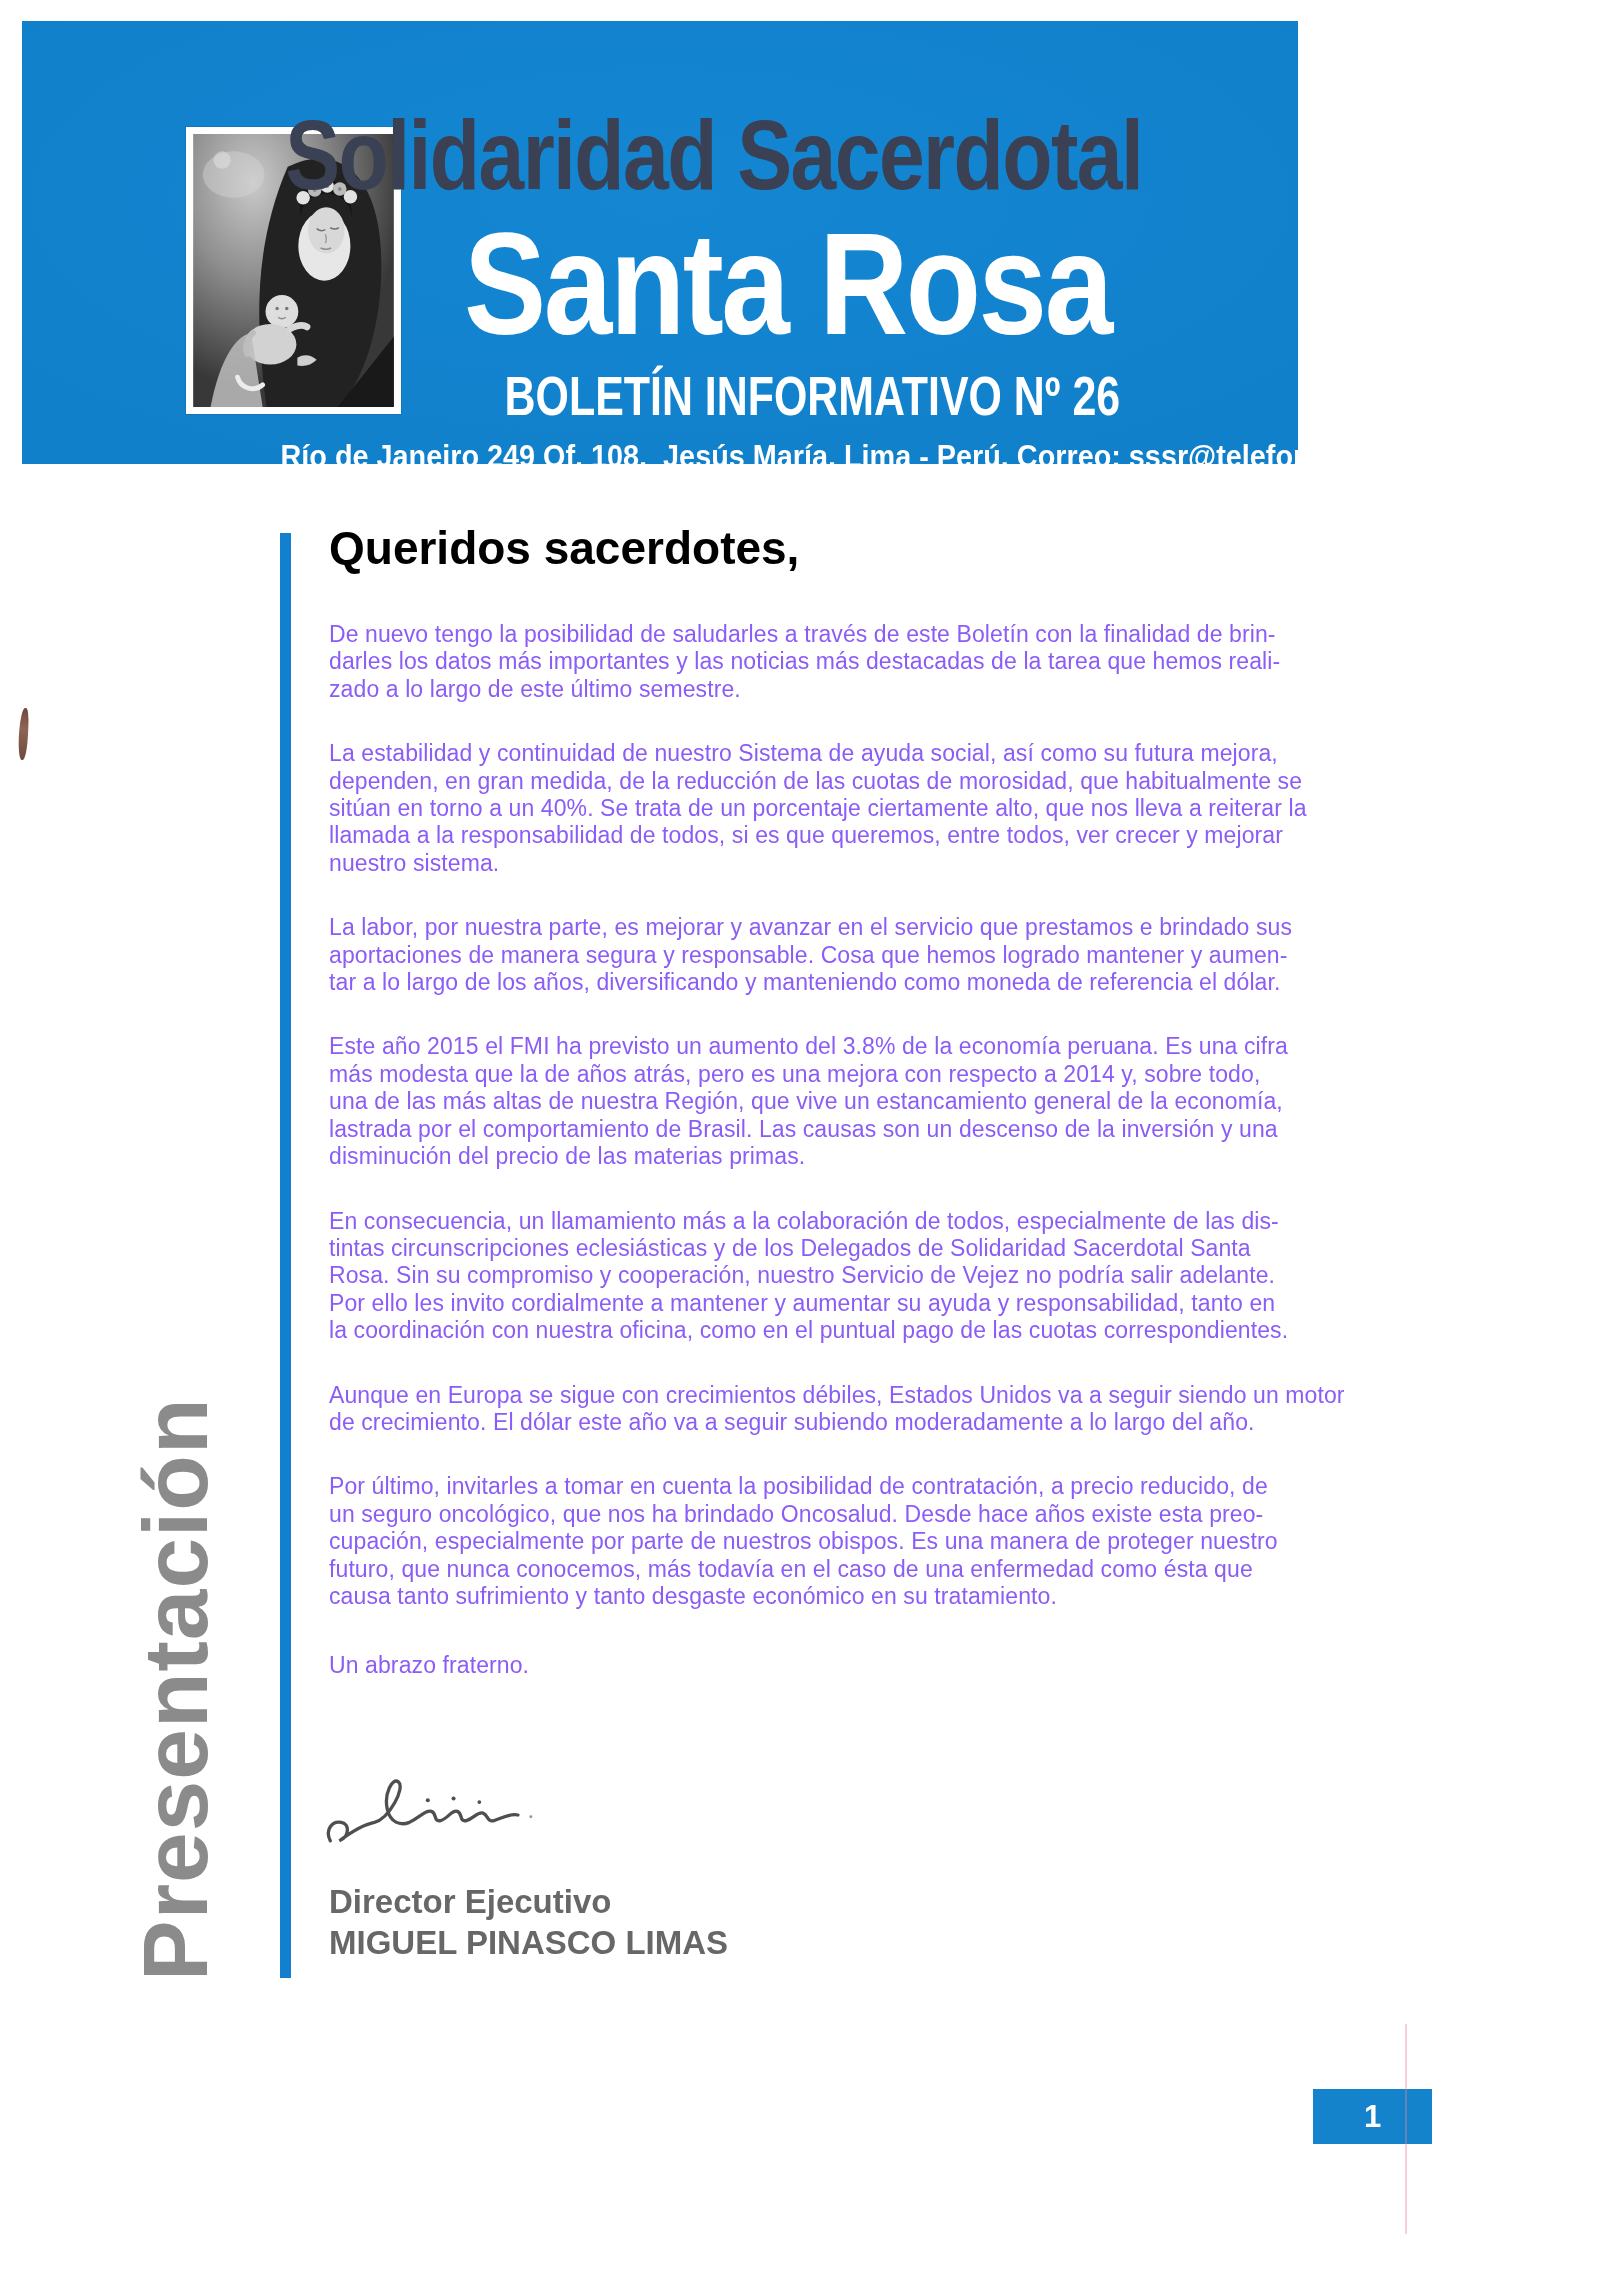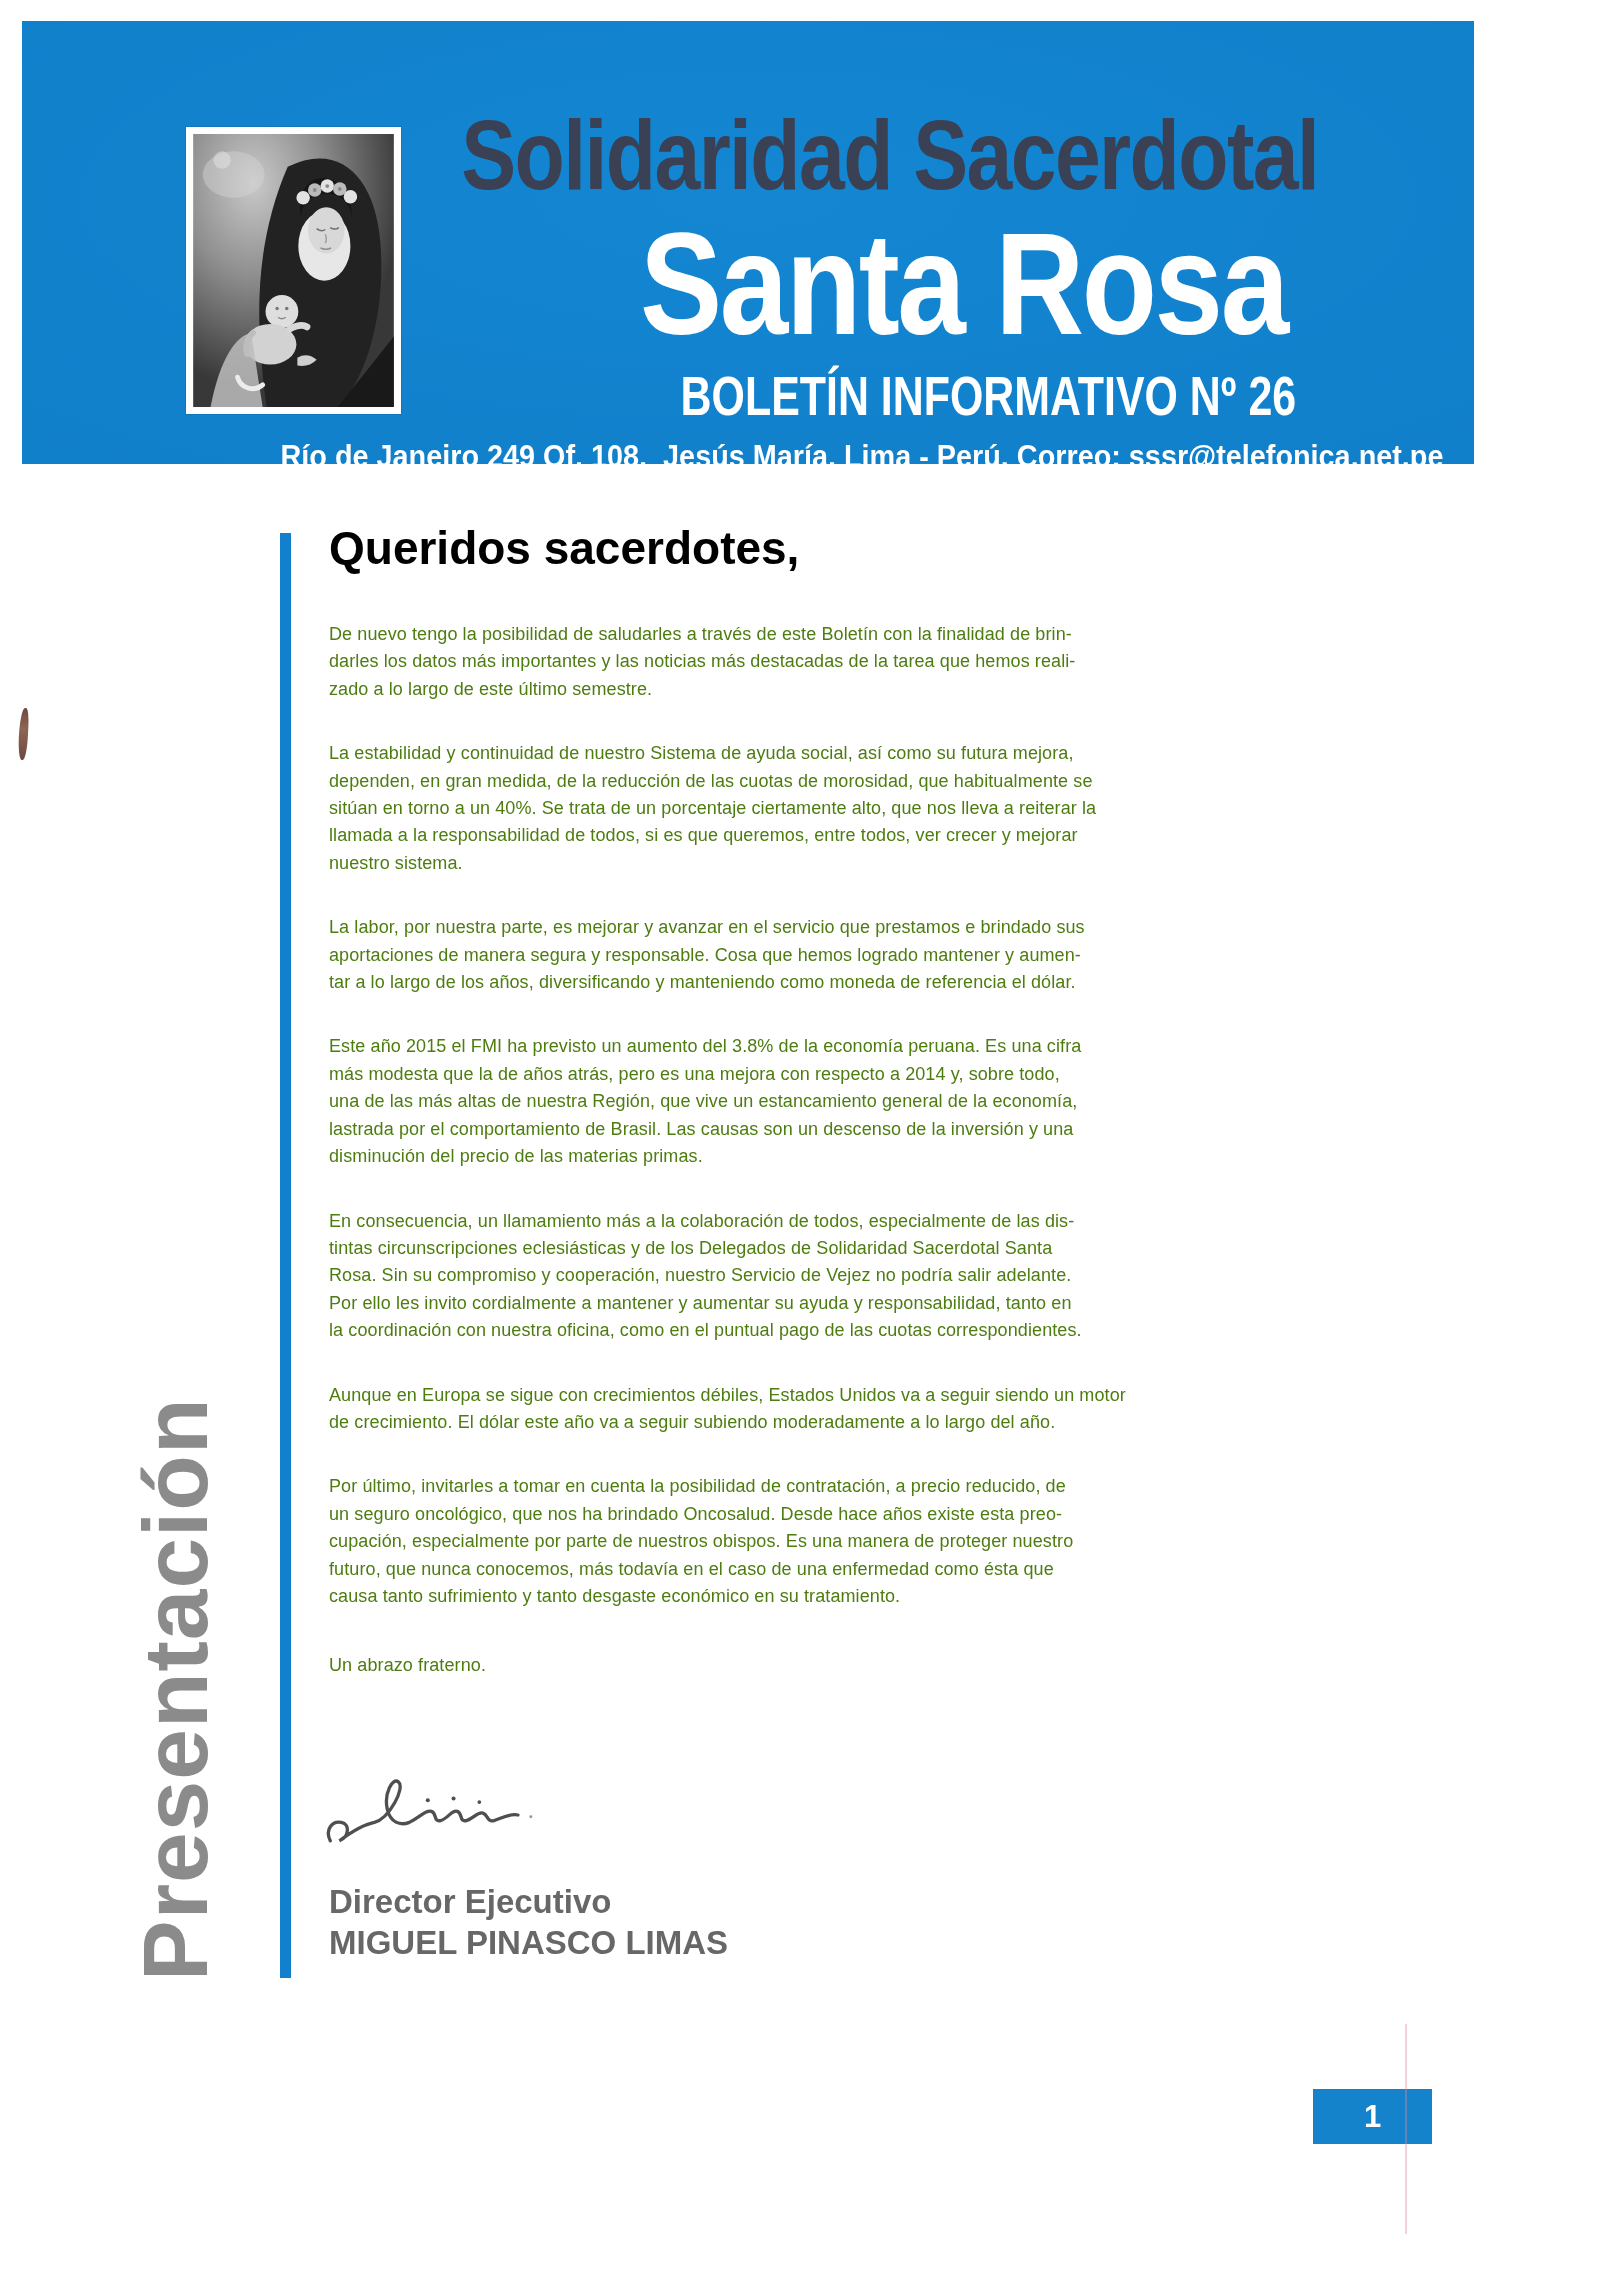--- a/index.html
+++ b/index.html
@@ -1,20 +1,20 @@
 <!DOCTYPE html>
 <html><head>
 <meta charset="utf-8">
 <style>
   html,body{margin:0;padding:0;background:#ffffff;}
   .page{position:relative;width:1607px;height:2286px;background:#ffffff;overflow:hidden;
         font-family:"Liberation Sans", sans-serif;}
 
   
-  .band{position:absolute;left:22px;top:21px;width:1452px;height:443px;
+  .band{position:absolute;left:22px;top:21px;width:1276px;height:443px;
         background:radial-gradient(120% 130% at 50% 40%, #1486d2 0%, #1180cb 55%, #0f7ac2 100%);}
   .brand-top{position:absolute;right:156px;top:85px;font-size:98px;line-height:1;
              font-weight:bold;color:#3a4154;white-space:nowrap;letter-spacing:-1.9px;
              transform:scaleX(0.84);transform-origin:100% 0;}
   .brand-main{position:absolute;right:187px;top:191px;font-size:145px;line-height:1;
               font-weight:bold;color:#ffffff;white-space:nowrap;letter-spacing:-2.9px;
               transform:scaleX(0.85);transform-origin:100% 0;}
   .bulletin{position:absolute;right:178px;top:348px;font-size:55px;line-height:1;
             font-weight:bold;color:#ffffff;white-space:nowrap;letter-spacing:0;
             transform:scaleX(0.78);transform-origin:100% 0;}
@@ -30,21 +30,21 @@
   
   .vbar{position:absolute;left:280px;top:533px;width:10.6px;height:1445px;background:#1380cd;}
   .vlabel{position:absolute;left:124px;top:1981px;transform:rotate(-90deg);
           transform-origin:0 0;font-size:91px;font-weight:bold;color:#8b8b8b;
           letter-spacing:1px;white-space:nowrap;line-height:104px;}
 
   
   .content{position:absolute;left:329px;top:521px;width:1188px;}
   .salutation{font-size:46px;line-height:54px;font-weight:bold;color:#000000;
               margin:0 0 46px 0;}
-  .content p.body{font-size:18px;line-height:27.4px;color:#4d7c0f;margin:0 0 37px 0;
+  .content p.body{font-size:23px;line-height:27.4px;color:#8b5cf6;margin:0 0 37px 0;
                   white-space:pre;letter-spacing:0.1px;}
   .content p.closing{margin-top:42px;margin-bottom:17px;}
 
   .signature{position:absolute;left:314px;top:1769px;width:246px;height:92px;}
   .signer{position:absolute;left:329px;top:1881px;font-size:33px;line-height:41px;
           font-weight:bold;color:#676767;}
 
   
   .badge{position:absolute;left:1313px;top:2089px;width:119px;height:55px;background:#1583cc;
          color:#ffffff;font-size:31px;font-weight:bold;display:flex;align-items:center;

